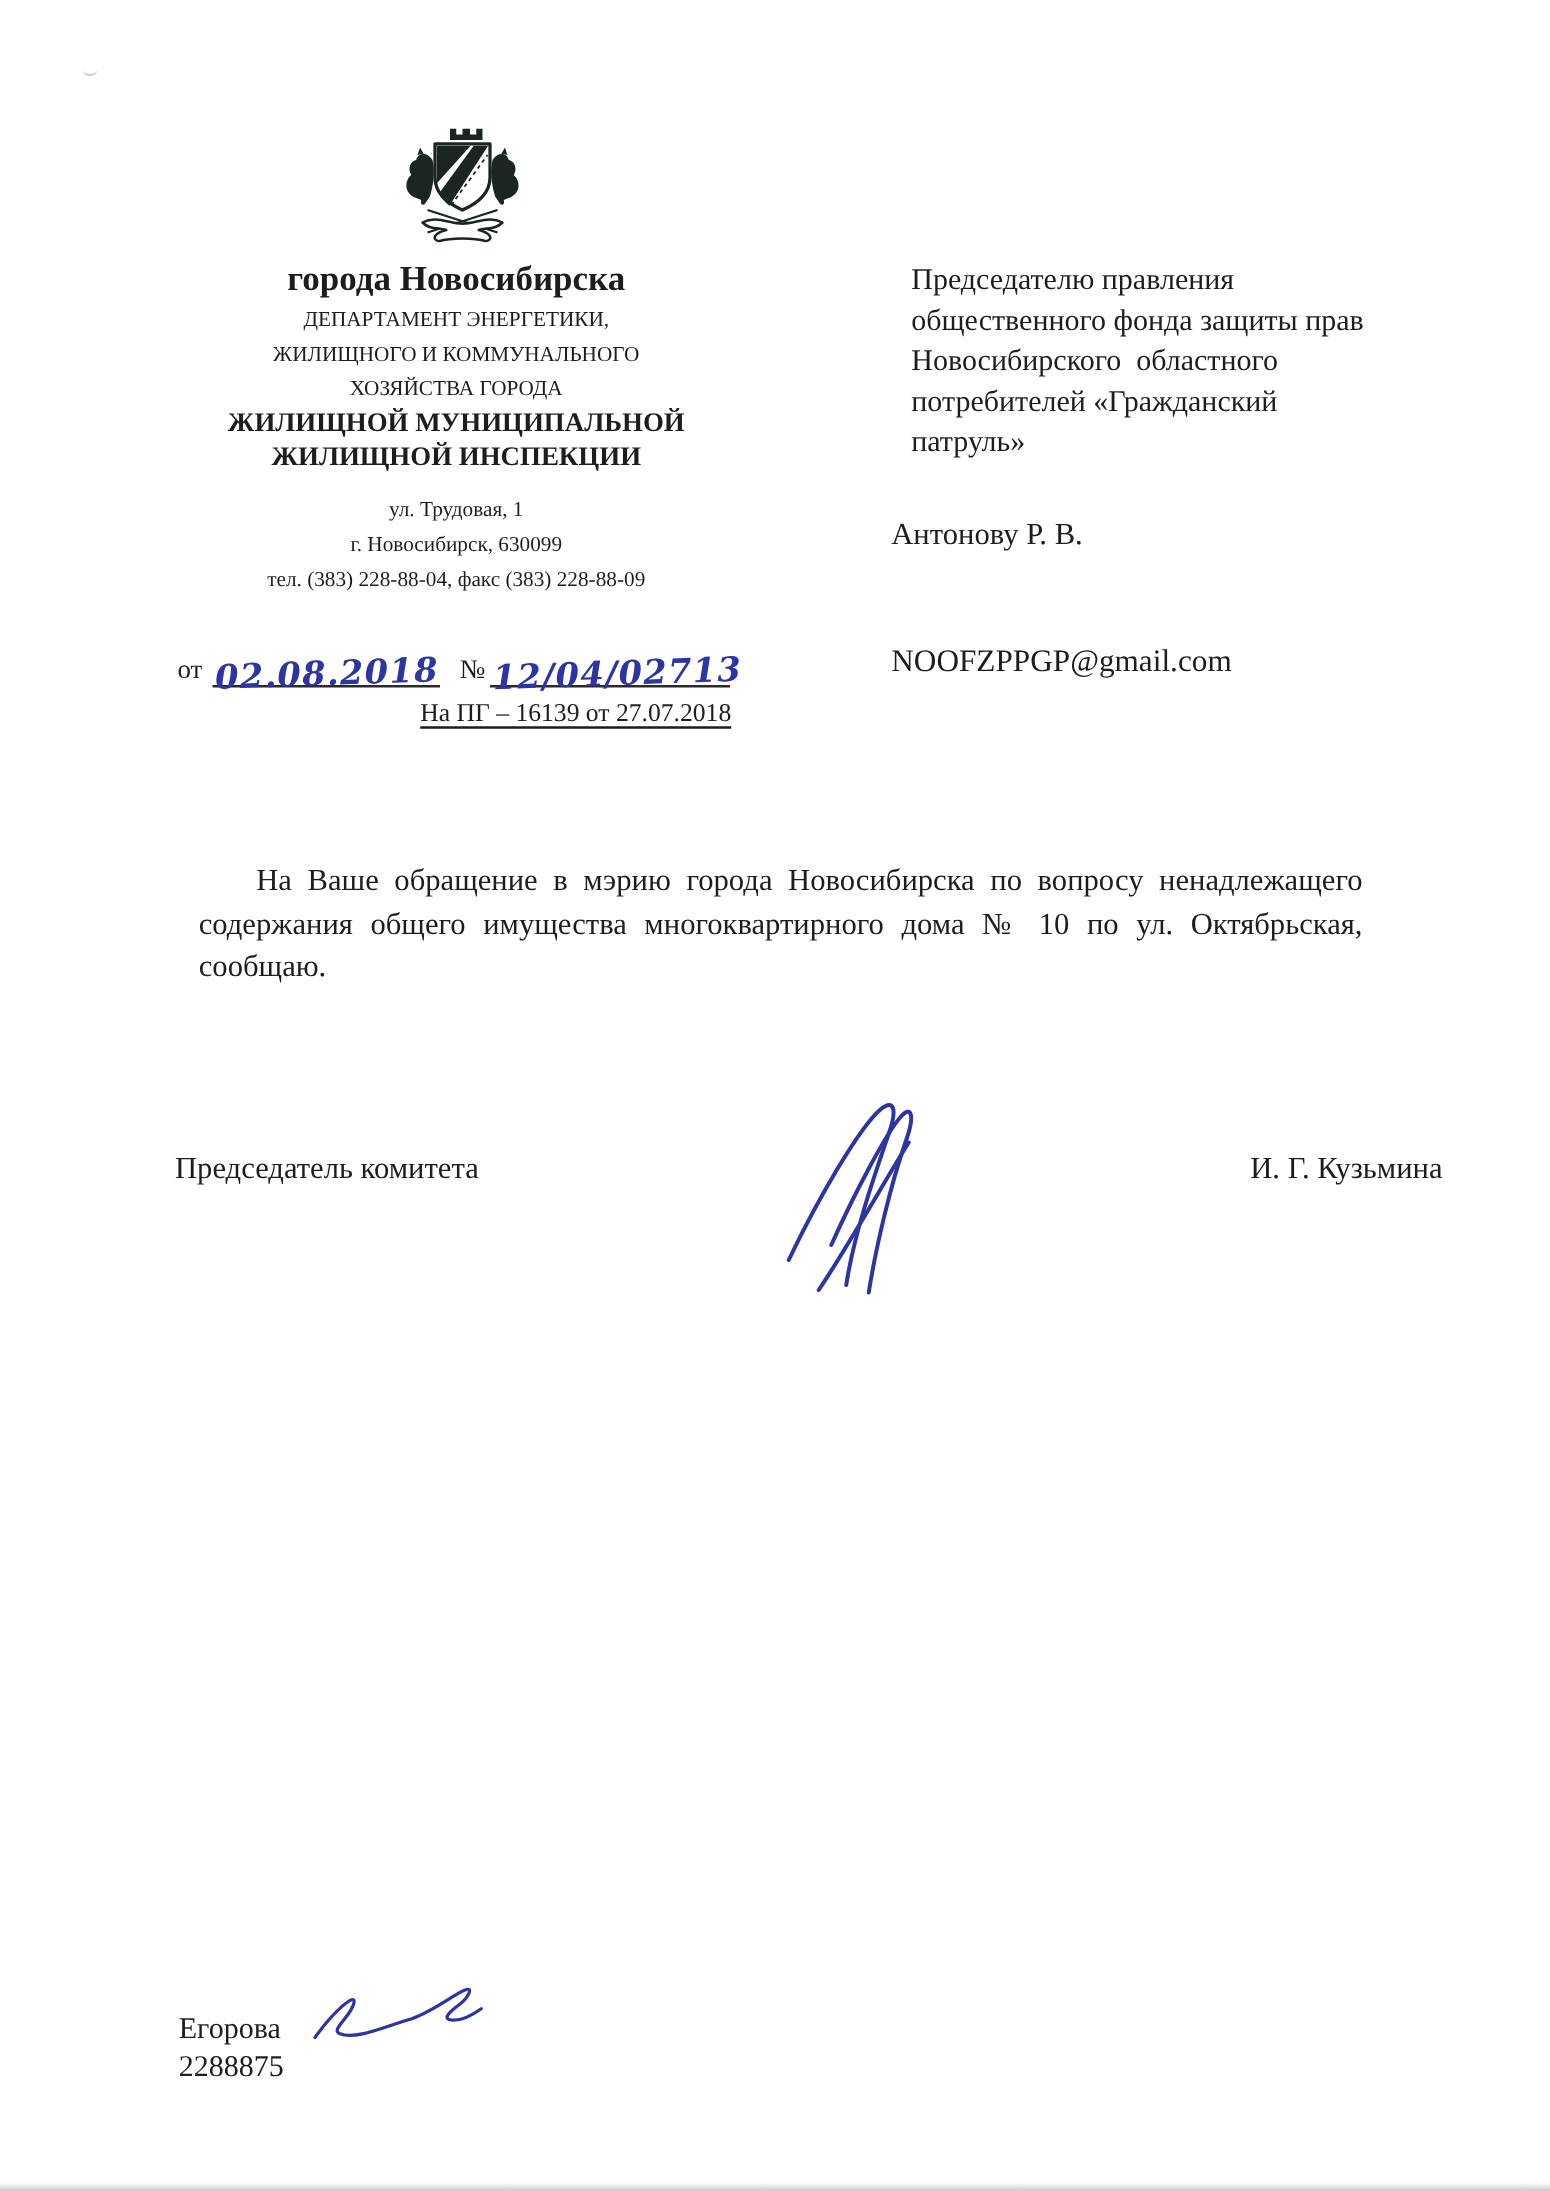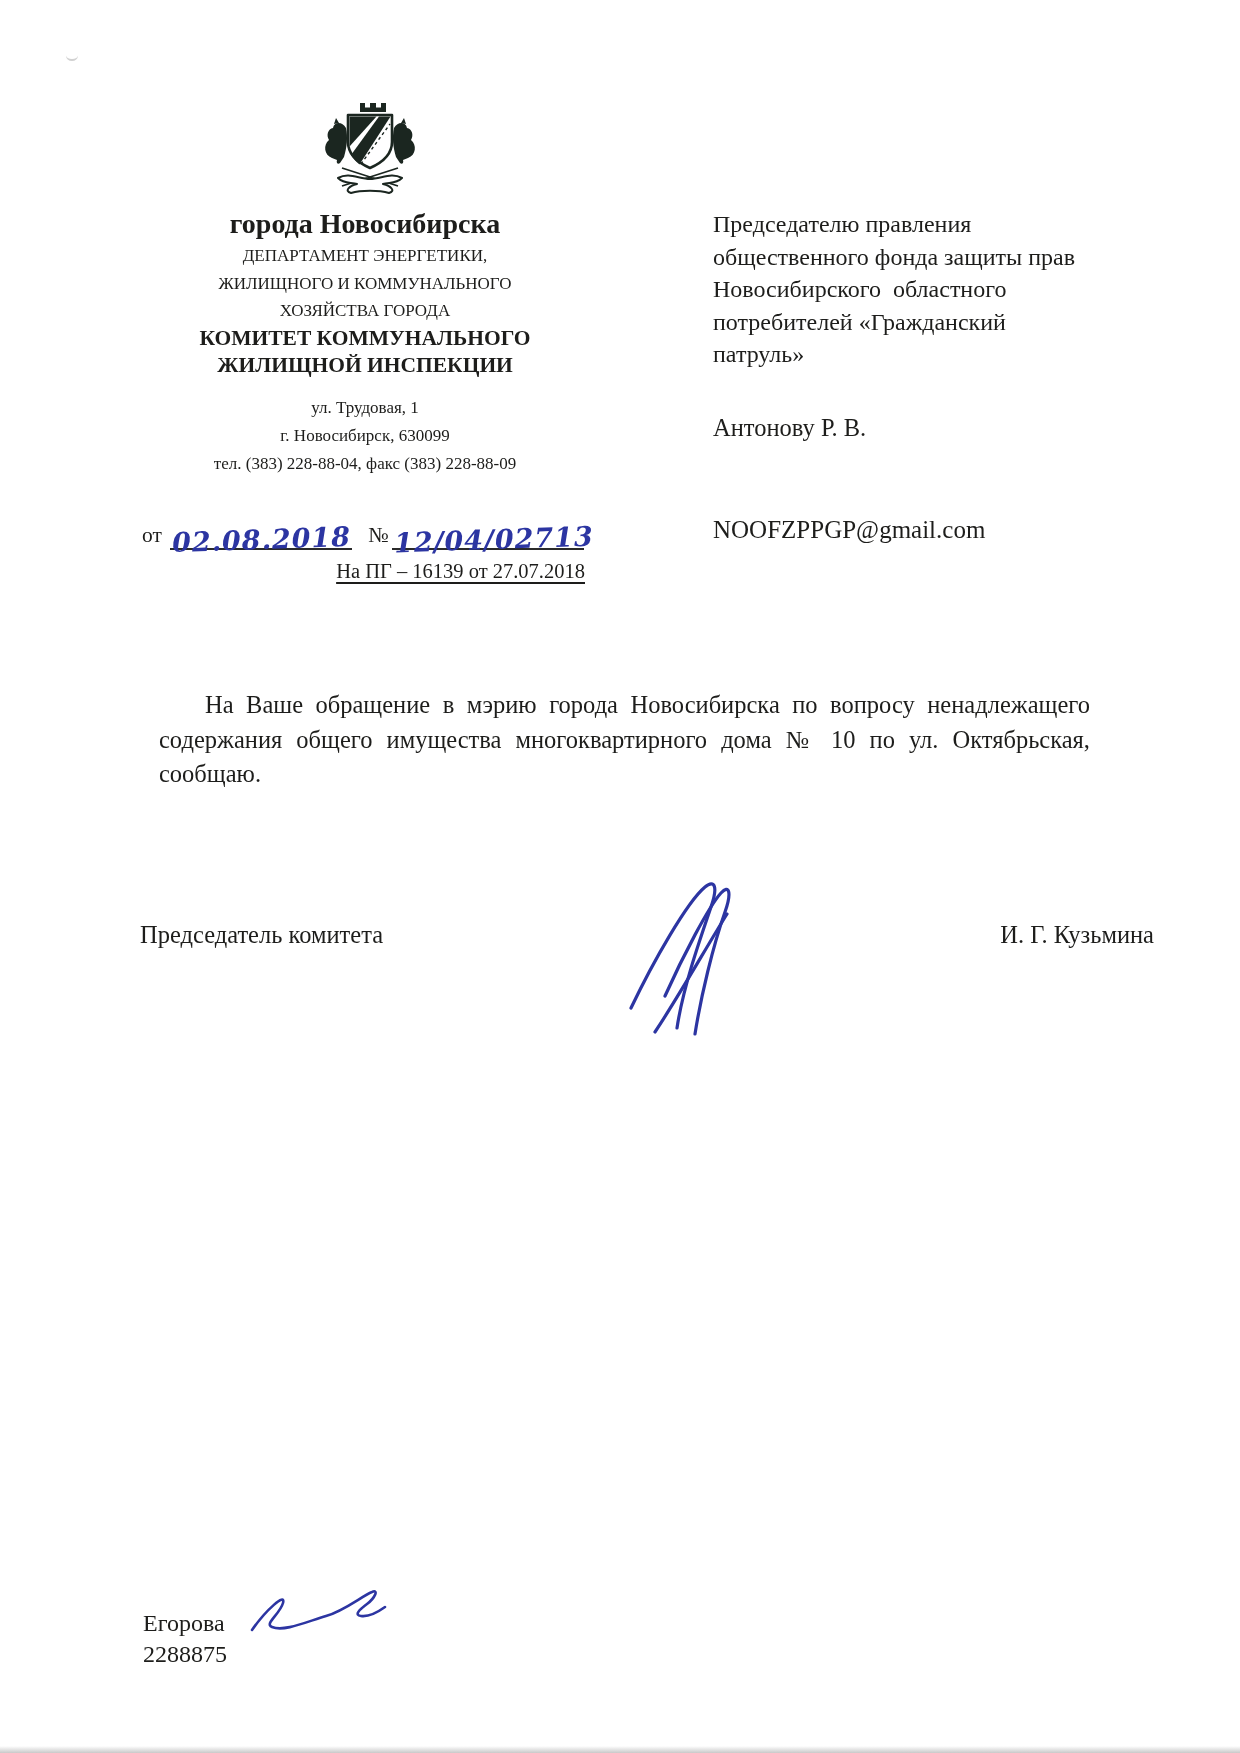--- a/index.html
+++ b/index.html
@@ -27,21 +27,21 @@
   .blank.num{width:192px;}
   .hand{position:absolute;left:2px;bottom:-7px;white-space:nowrap;font-style:italic;font-weight:700;
         font-size:27px;color:#2c35a2;transform:rotate(-2deg);letter-spacing:1px;
         font-family:"DejaVu Serif",serif;}
 
   .refline{position:absolute;left:105px;top:560px;width:480px;text-align:right;font-size:20.5px;}
   .refline span{text-decoration:underline;text-underline-offset:4px;}
 
   
   .recipient{position:absolute;left:713px;top:208px;width:430px;font-size:24px;}
-  .r-line{line-height:32.5px;white-space:pre;}
+  .r-line{line-height:32.5px;white-space:pre;margin-left:16px;}
   .r-name{margin-top:40px;font-size:24.5px;line-height:33px;}
   .r-email{margin-top:72px;font-size:25px;}
 
   
   .body-text{position:absolute;left:143px;top:672px;width:963px;font-size:24.5px;line-height:34.5px;
              text-align:justify;}
   .body-text p{margin:16px;text-indent:46px;}
 
   
   .sig-label{position:absolute;left:140px;top:921px;font-size:24.5px;}
@@ -82,21 +82,21 @@
       <path fill="none" stroke-width="1.8" d="M24,70 L80,88 M80,70 L24,88"></path>
       <path fill="#ffffff" stroke-width="2" d="M20,80 c11,-6 21,1 32,1 c11,0 21,-7 32,-1 c-6,6 -13,4 -19,6 c8,2 13,7 6,9 c-10,-3 -28,-3 -38,0 c-7,-2 -2,-7 6,-9 c-6,-2 -13,0 -19,-6 z"></path>
     </g>
   </svg>
 
   <div class="lh">
     <div class="org2">города Новосибирска</div>
     <div class="dept">ДЕПАРТАМЕНТ ЭНЕРГЕТИКИ,</div>
     <div class="dept">ЖИЛИЩНОГО И КОММУНАЛЬНОГО</div>
     <div class="dept">ХОЗЯЙСТВА ГОРОДА</div>
-    <div class="committee">КОМИТЕТ КОММУНАЛЬНОГО</div>
+    <div class="committee">ЖИЛИЩНОЙ МУНИЦИПАЛЬНОЙ</div>
     <div class="committee">ЖИЛИЩНОЙ ИНСПЕКЦИИ</div>
     <div class="addr-block">
       <div class="addr">ул. Трудовая, 1</div>
       <div class="addr">г. Новосибирск, 630099</div>
       <div class="addr">тел. (383) 228-88-04, факс (383) 228-88-09</div>
     </div>
   </div>
 
   <div class="fromrow">
     <span class="lbl">от</span>

